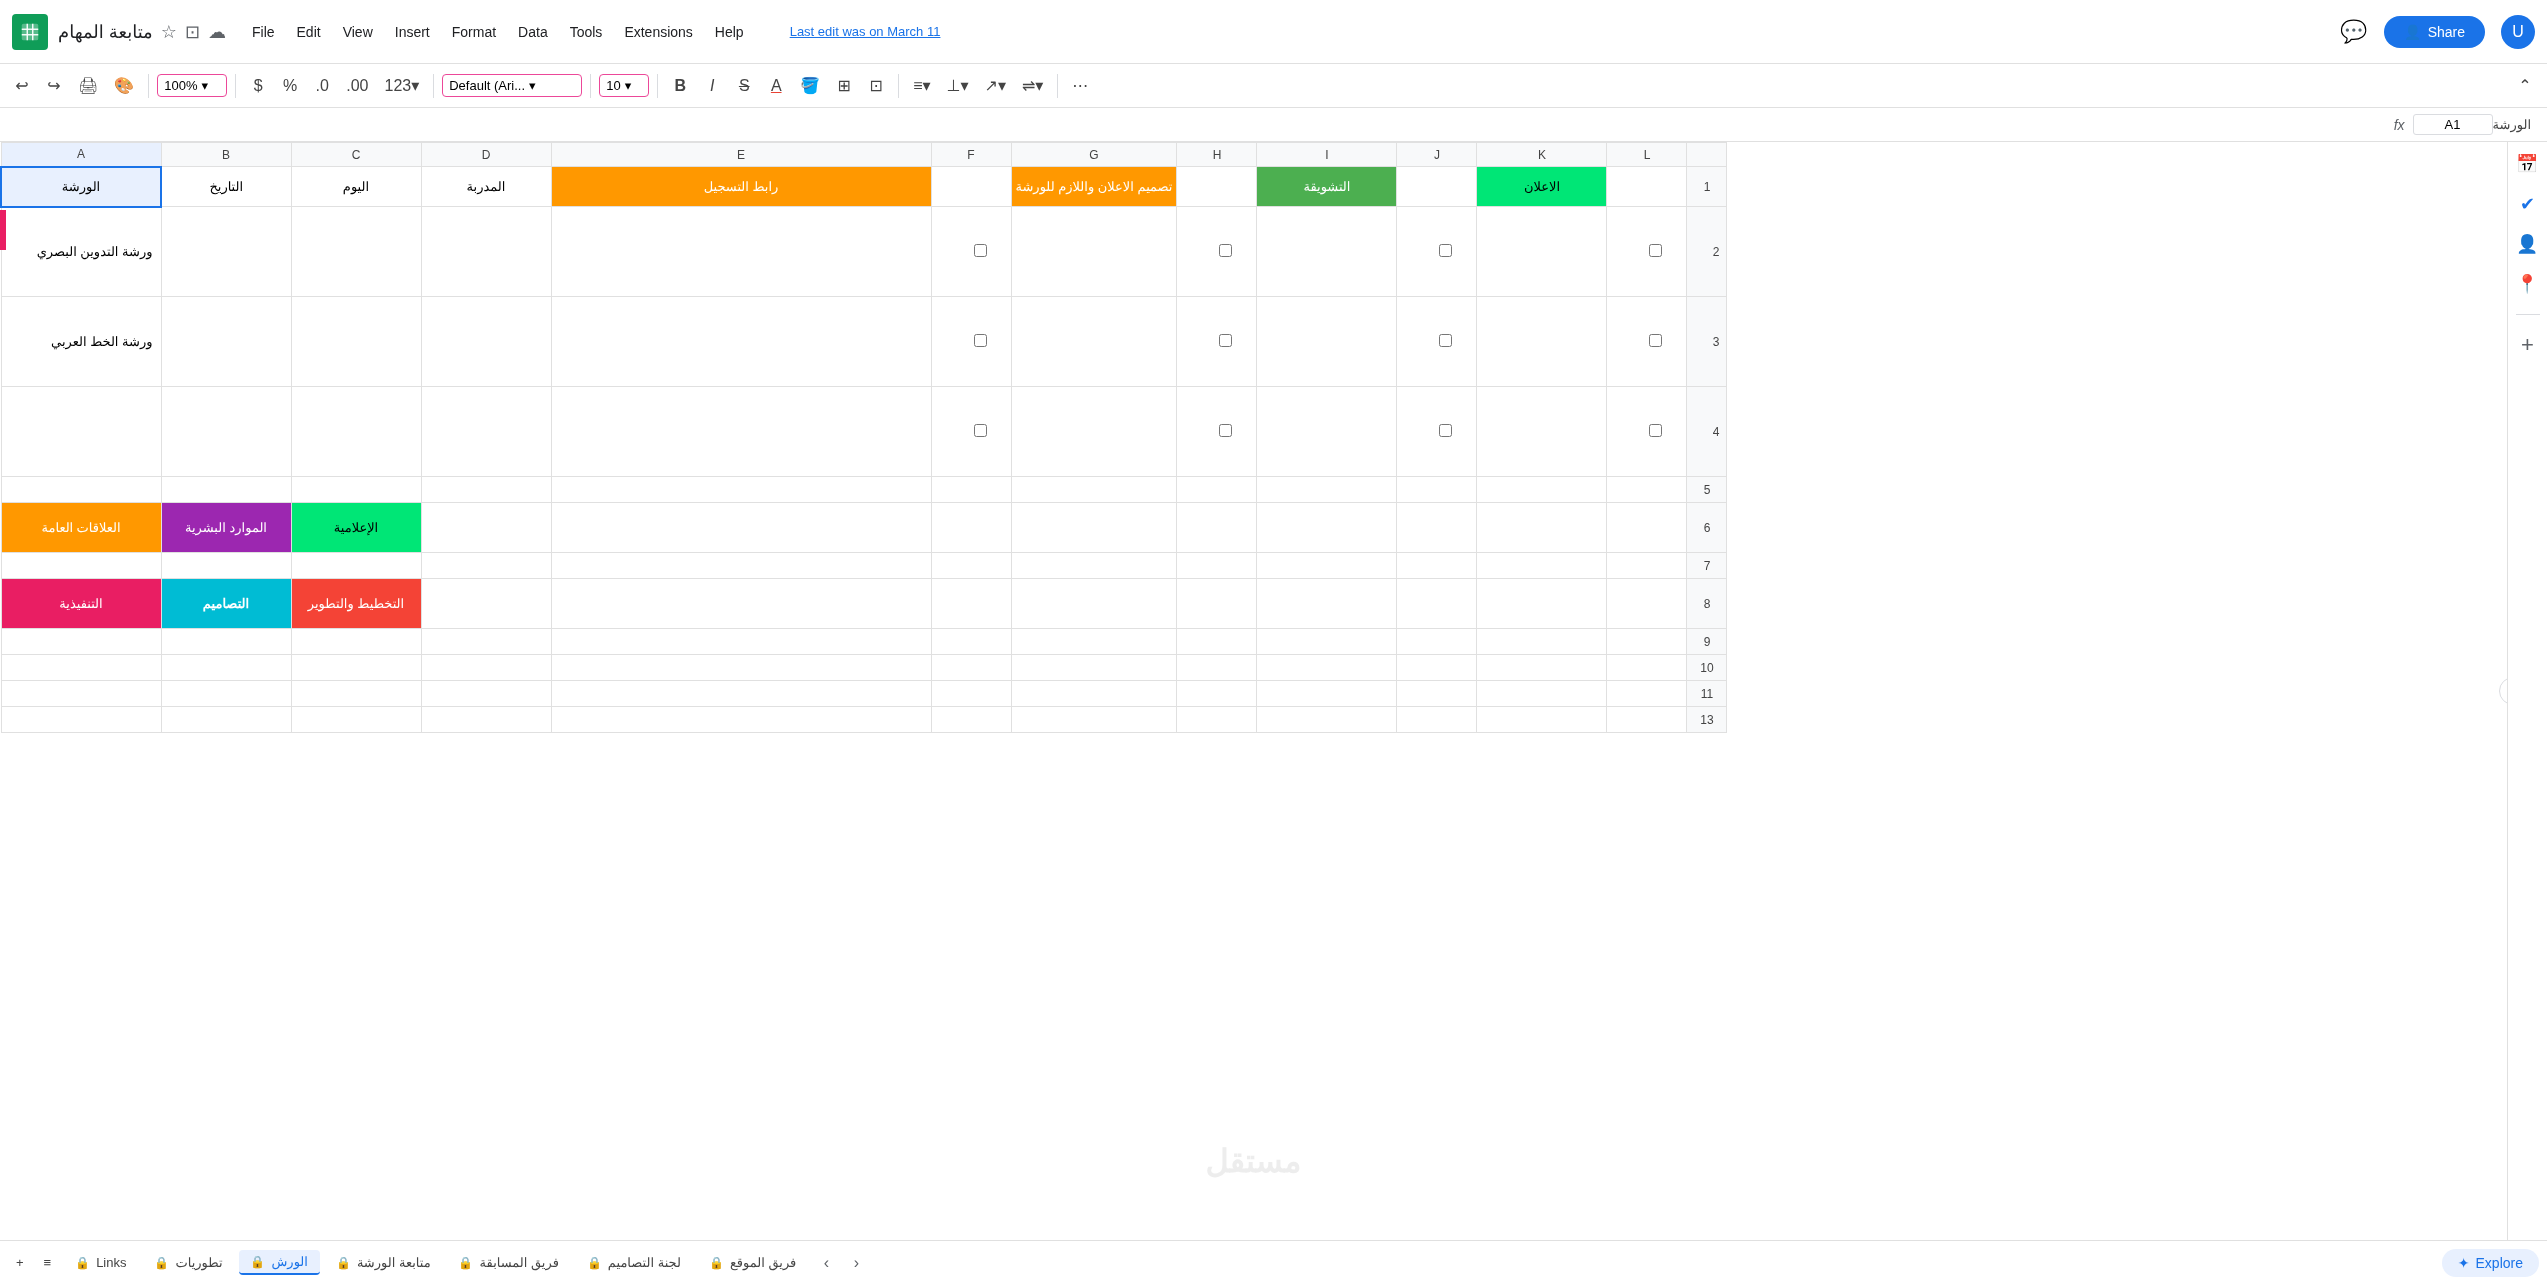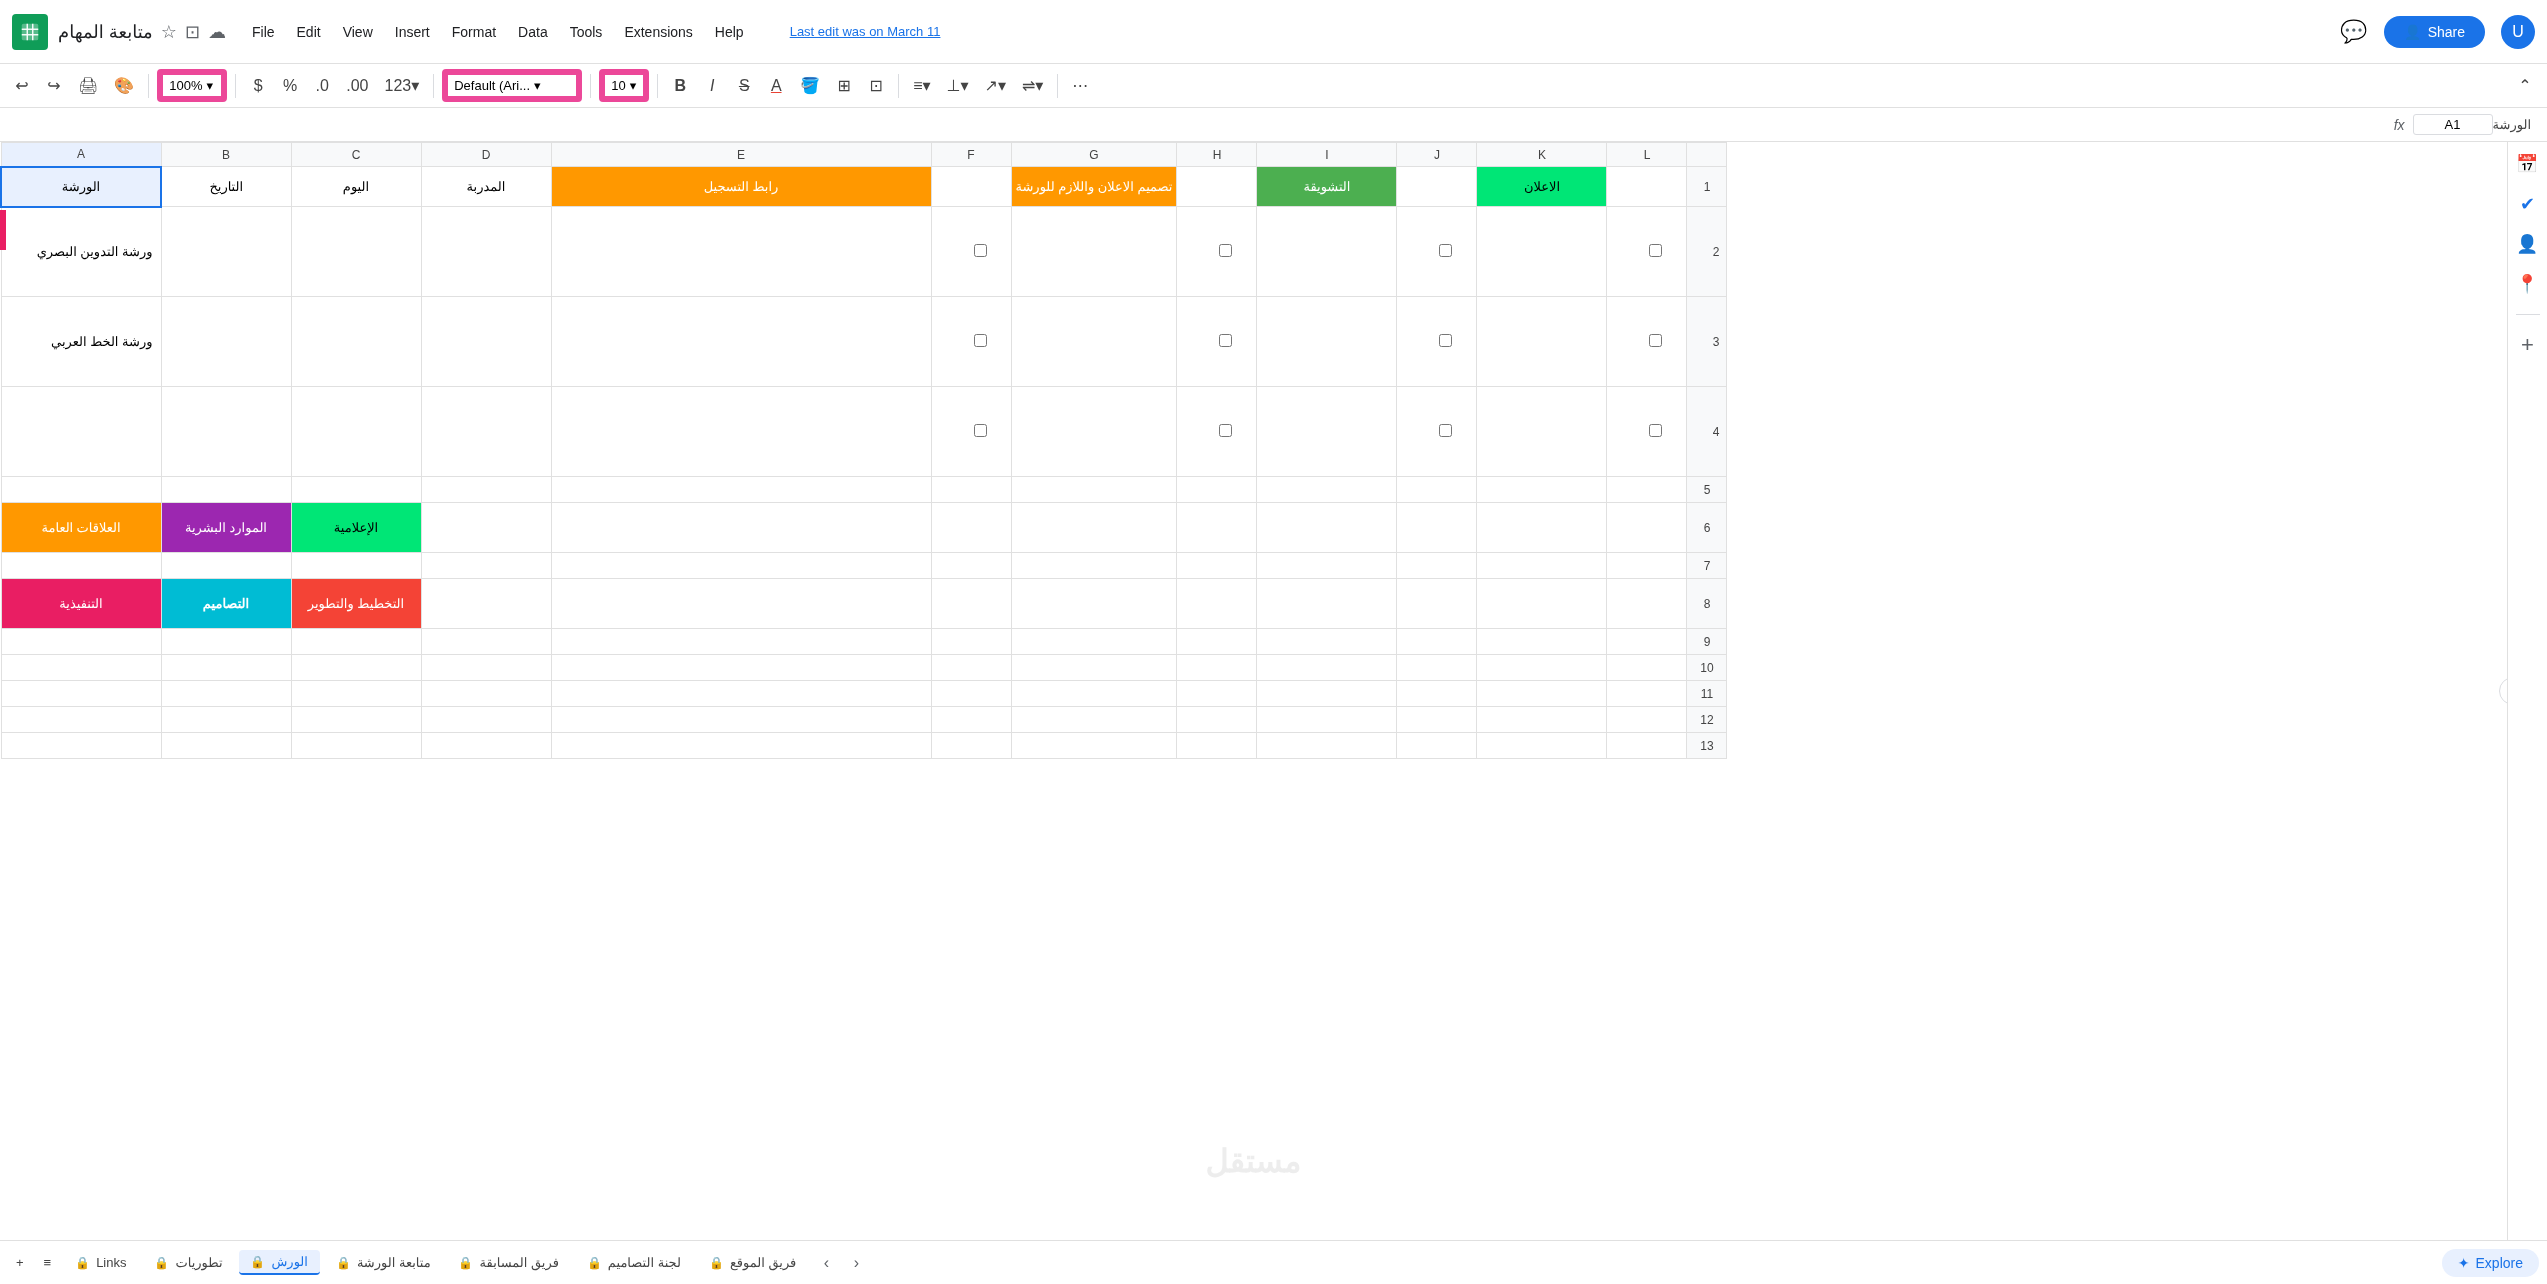--- a/index.html
+++ b/index.html
@@ -87,21 +87,21 @@
       padding: 4px 6px;
       border-radius: 4px;
       cursor: pointer;
       color: #444;
       font-size: 16px;
       display: flex; align-items: center; justify-content: center;
       min-width: 28px;
     }
     .tb-divider { width: 1px; height: 24px; background: #dadce0; margin: 0 4px; }
     .tb-select {
-      border: 6px solid #ec4899;
+      border: 1px solid #ec4899;
       border-radius: 4px;
       padding: 3px 6px;
       font-size: 13px;
       cursor: pointer;
       background: #fff;
       display: flex; align-items: center; gap: 4px;
     }
     #zoom-select { min-width: 70px; }
     #font-select { min-width: 140px; }
     #size-select { min-width: 50px; }
@@ -619,35 +619,20 @@
             <td></td>
             <td></td>
             <td></td>
             <td></td>
             <td></td>
             <td></td>
             <td></td>
             <td></td>
         </tr>
         <tr class="data-row-small">
-          <td style="background:#f8f9fa; text-align:center; font-size:12px; color:#444;">12</td>
-          <td></td>
-            <td></td>
-            <td></td>
-            <td></td>
-            <td></td>
-            <td></td>
-            <td></td>
-            <td></td>
-            <td></td>
-            <td></td>
-            <td></td>
-            <td></td>
-        </tr>
-        <tr class="data-row-small">
           <td style="background:#f8f9fa; text-align:center; font-size:12px; color:#444;">13</td>
           <td></td>
             <td></td>
             <td></td>
             <td></td>
             <td></td>
             <td></td>
             <td></td>
             <td></td>
             <td></td>

